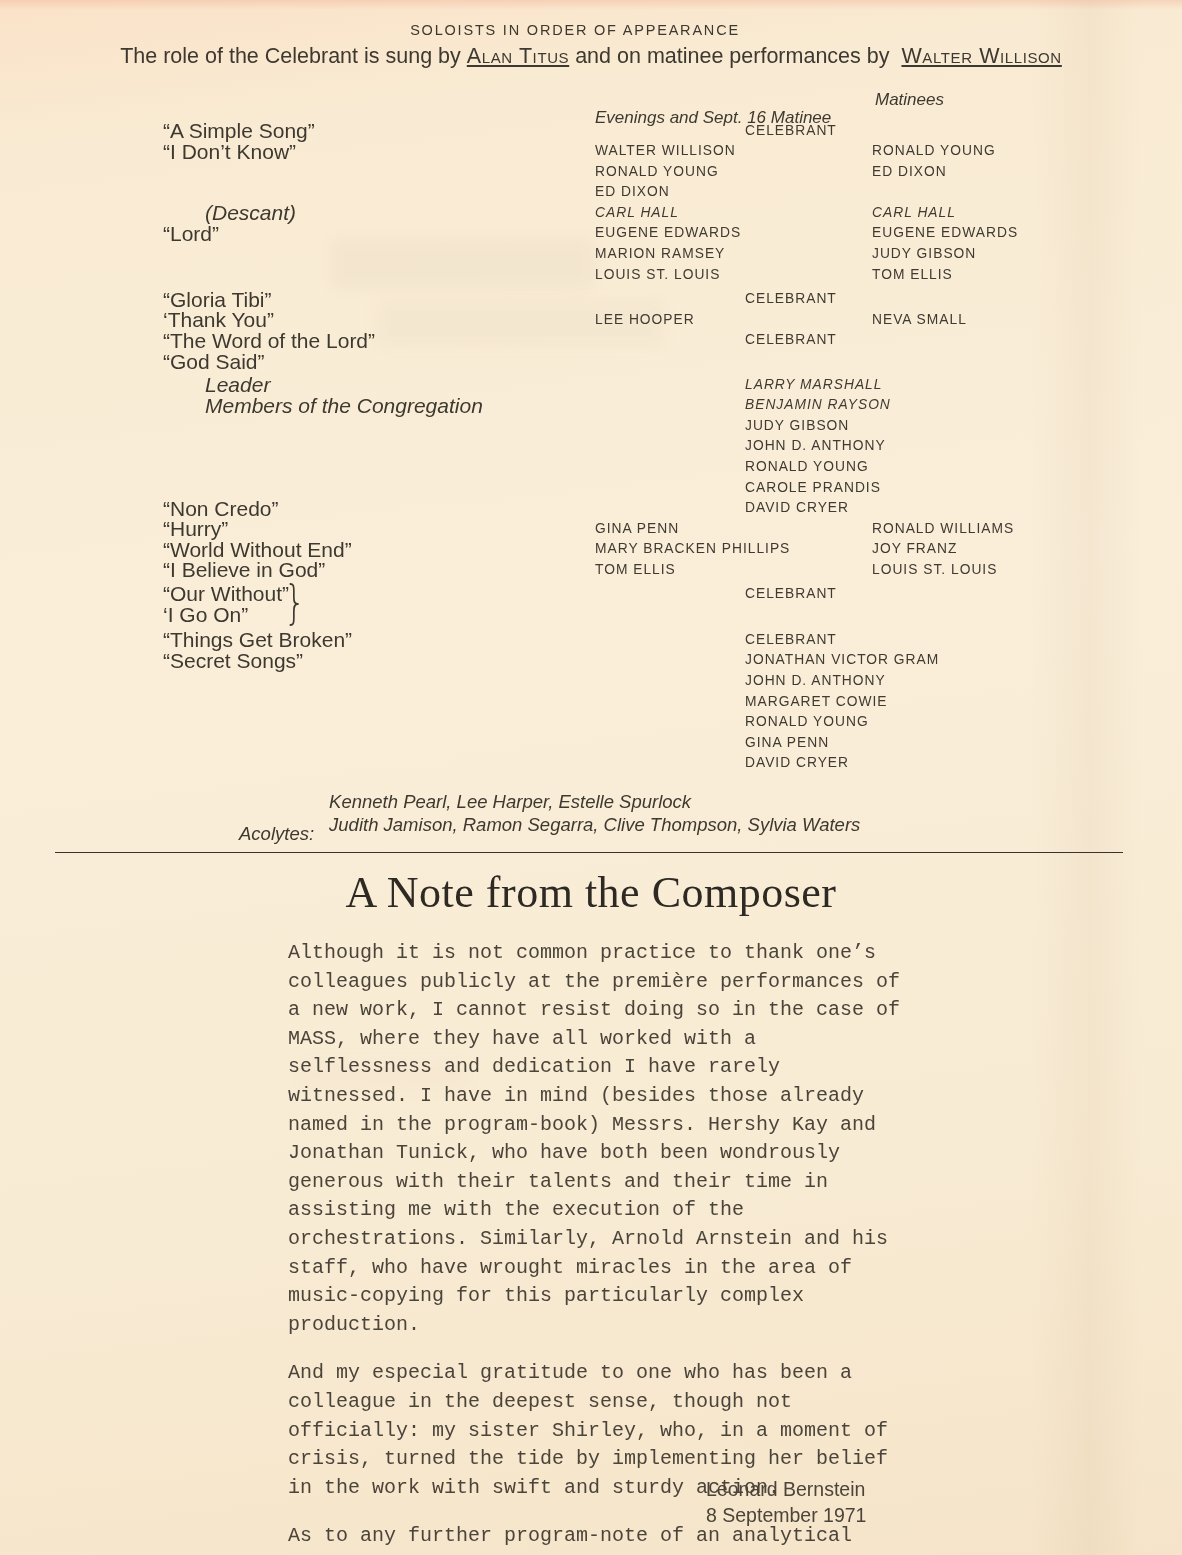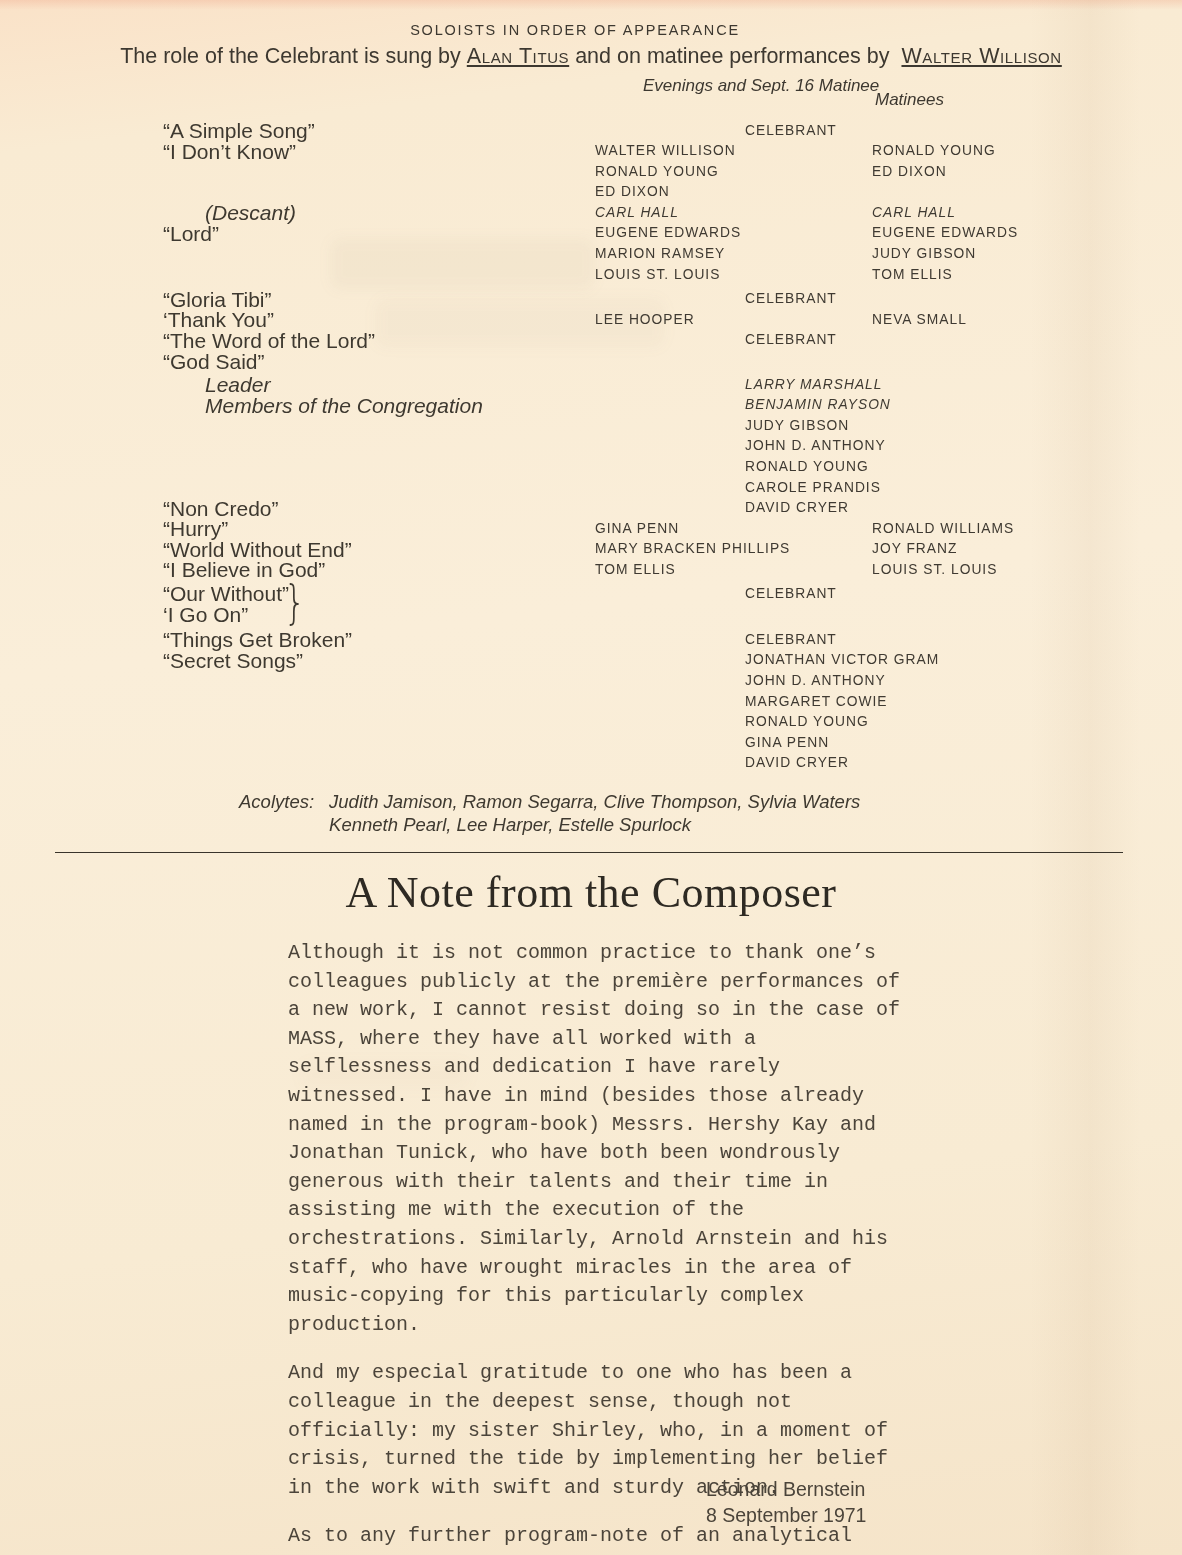--- a/index.html
+++ b/index.html
@@ -33,21 +33,21 @@
     font-size:14.5px;letter-spacing:1.8px;color:#3d3830;white-space:nowrap;
   }
   .subtitle{
     position:absolute;top:44px;left:0;width:1182px;text-align:center;
     font-size:21.5px;color:#3d3830;white-space:nowrap;
   }
   .sc{font-variant:small-caps;letter-spacing:0.6px;text-decoration:underline;}
   .sc.wide{margin-left:6px;}
 
   .colhead{position:absolute;font-style:italic;font-size:17px;color:#3d3830;white-space:nowrap;}
-  .colhead.evenings{left:595px;top:76px;margin-left:48px;}
+  .colhead.evenings{left:595px;top:108px;}
   .colhead.matinees{left:875px;top:90px;}
 
   .soloists{position:absolute;top:119px;left:0;width:1182px;}
   .trow{position:relative;height:20.6px;}
   .trow span{position:absolute;white-space:nowrap;}
   .song{left:163px;top:0;font-size:21px;color:#3e3930;}
   .song.indent{left:205px;}
   .italic{font-style:italic;}
   .names{top:3.5px;font-size:13.8px;letter-spacing:1px;color:#3f3a32;}
   .names.evenings{left:595px;}
@@ -57,21 +57,21 @@
     left:284px;top:-4px;font-size:47px;font-weight:300;line-height:47px;
     font-family:"DejaVu Sans",sans-serif;color:#3e3930;
     transform:scaleX(0.72);transform-origin:left top;z-index:2;
   }
 
   .acolytes{
     position:absolute;top:791px;left:239px;
     font-style:italic;font-size:18.5px;color:#3e3930;
     display:flex;align-items:flex-start;
   }
-  .acolytes .label{margin-right:15px;white-space:nowrap;}
+  .acolytes .label{margin-right:15px;white-space:nowrap;margin-top:32px;}
   .acolytes .lines div{line-height:22.8px;white-space:nowrap;}
 
   .rule{
     position:absolute;top:852px;left:55px;width:1068px;height:0;
     border-top:1.8px solid #39342b;
   }
 
   .note-title{
     position:absolute;top:867px;left:0;width:1182px;text-align:center;
     font-family:"Liberation Serif",serif;font-size:44px;color:#2e2a23;
@@ -228,22 +228,22 @@
         <span class="names center">GINA PENN</span>
       </div>
       <div class="trow">
         <span class="names center">DAVID CRYER</span>
       </div>
     </div>
 
   <div class="acolytes">
     <div class="label">Acolytes:</div>
     <div class="lines">
+      <div>Kenneth Pearl, Lee Harper, Estelle Spurlock</div>
       <div>Judith Jamison, Ramon Segarra, Clive Thompson, Sylvia Waters</div>
-      <div>Kenneth Pearl, Lee Harper, Estelle Spurlock</div>
     </div>
   </div>
 
   <div class="rule"></div>
 
   <div class="note-title">A Note from the Composer</div>
 
   <div class="note-body">
     <p>Although it is not common practice to thank one’s colleagues publicly at the première performances of a new work, I cannot resist doing so in the case of MASS, where they have all worked with a selflessness and dedication I have rarely witnessed. I have in mind (besides those already named in the program-book) Messrs. Hershy Kay and Jonathan Tunick, who have both been wondrously generous with their talents and their time in assisting me with the execution of the orchestrations. Similarly, Arnold Arnstein and his staff, who have wrought miracles in the area of music-copying for this particularly complex production.</p>
     <p>And my especial gratitude to one who has been a colleague in the deepest sense, though not officially: my sister Shirley, who, in a moment of crisis, turned the tide by implementing her belief in the work with swift and sturdy action.</p>

